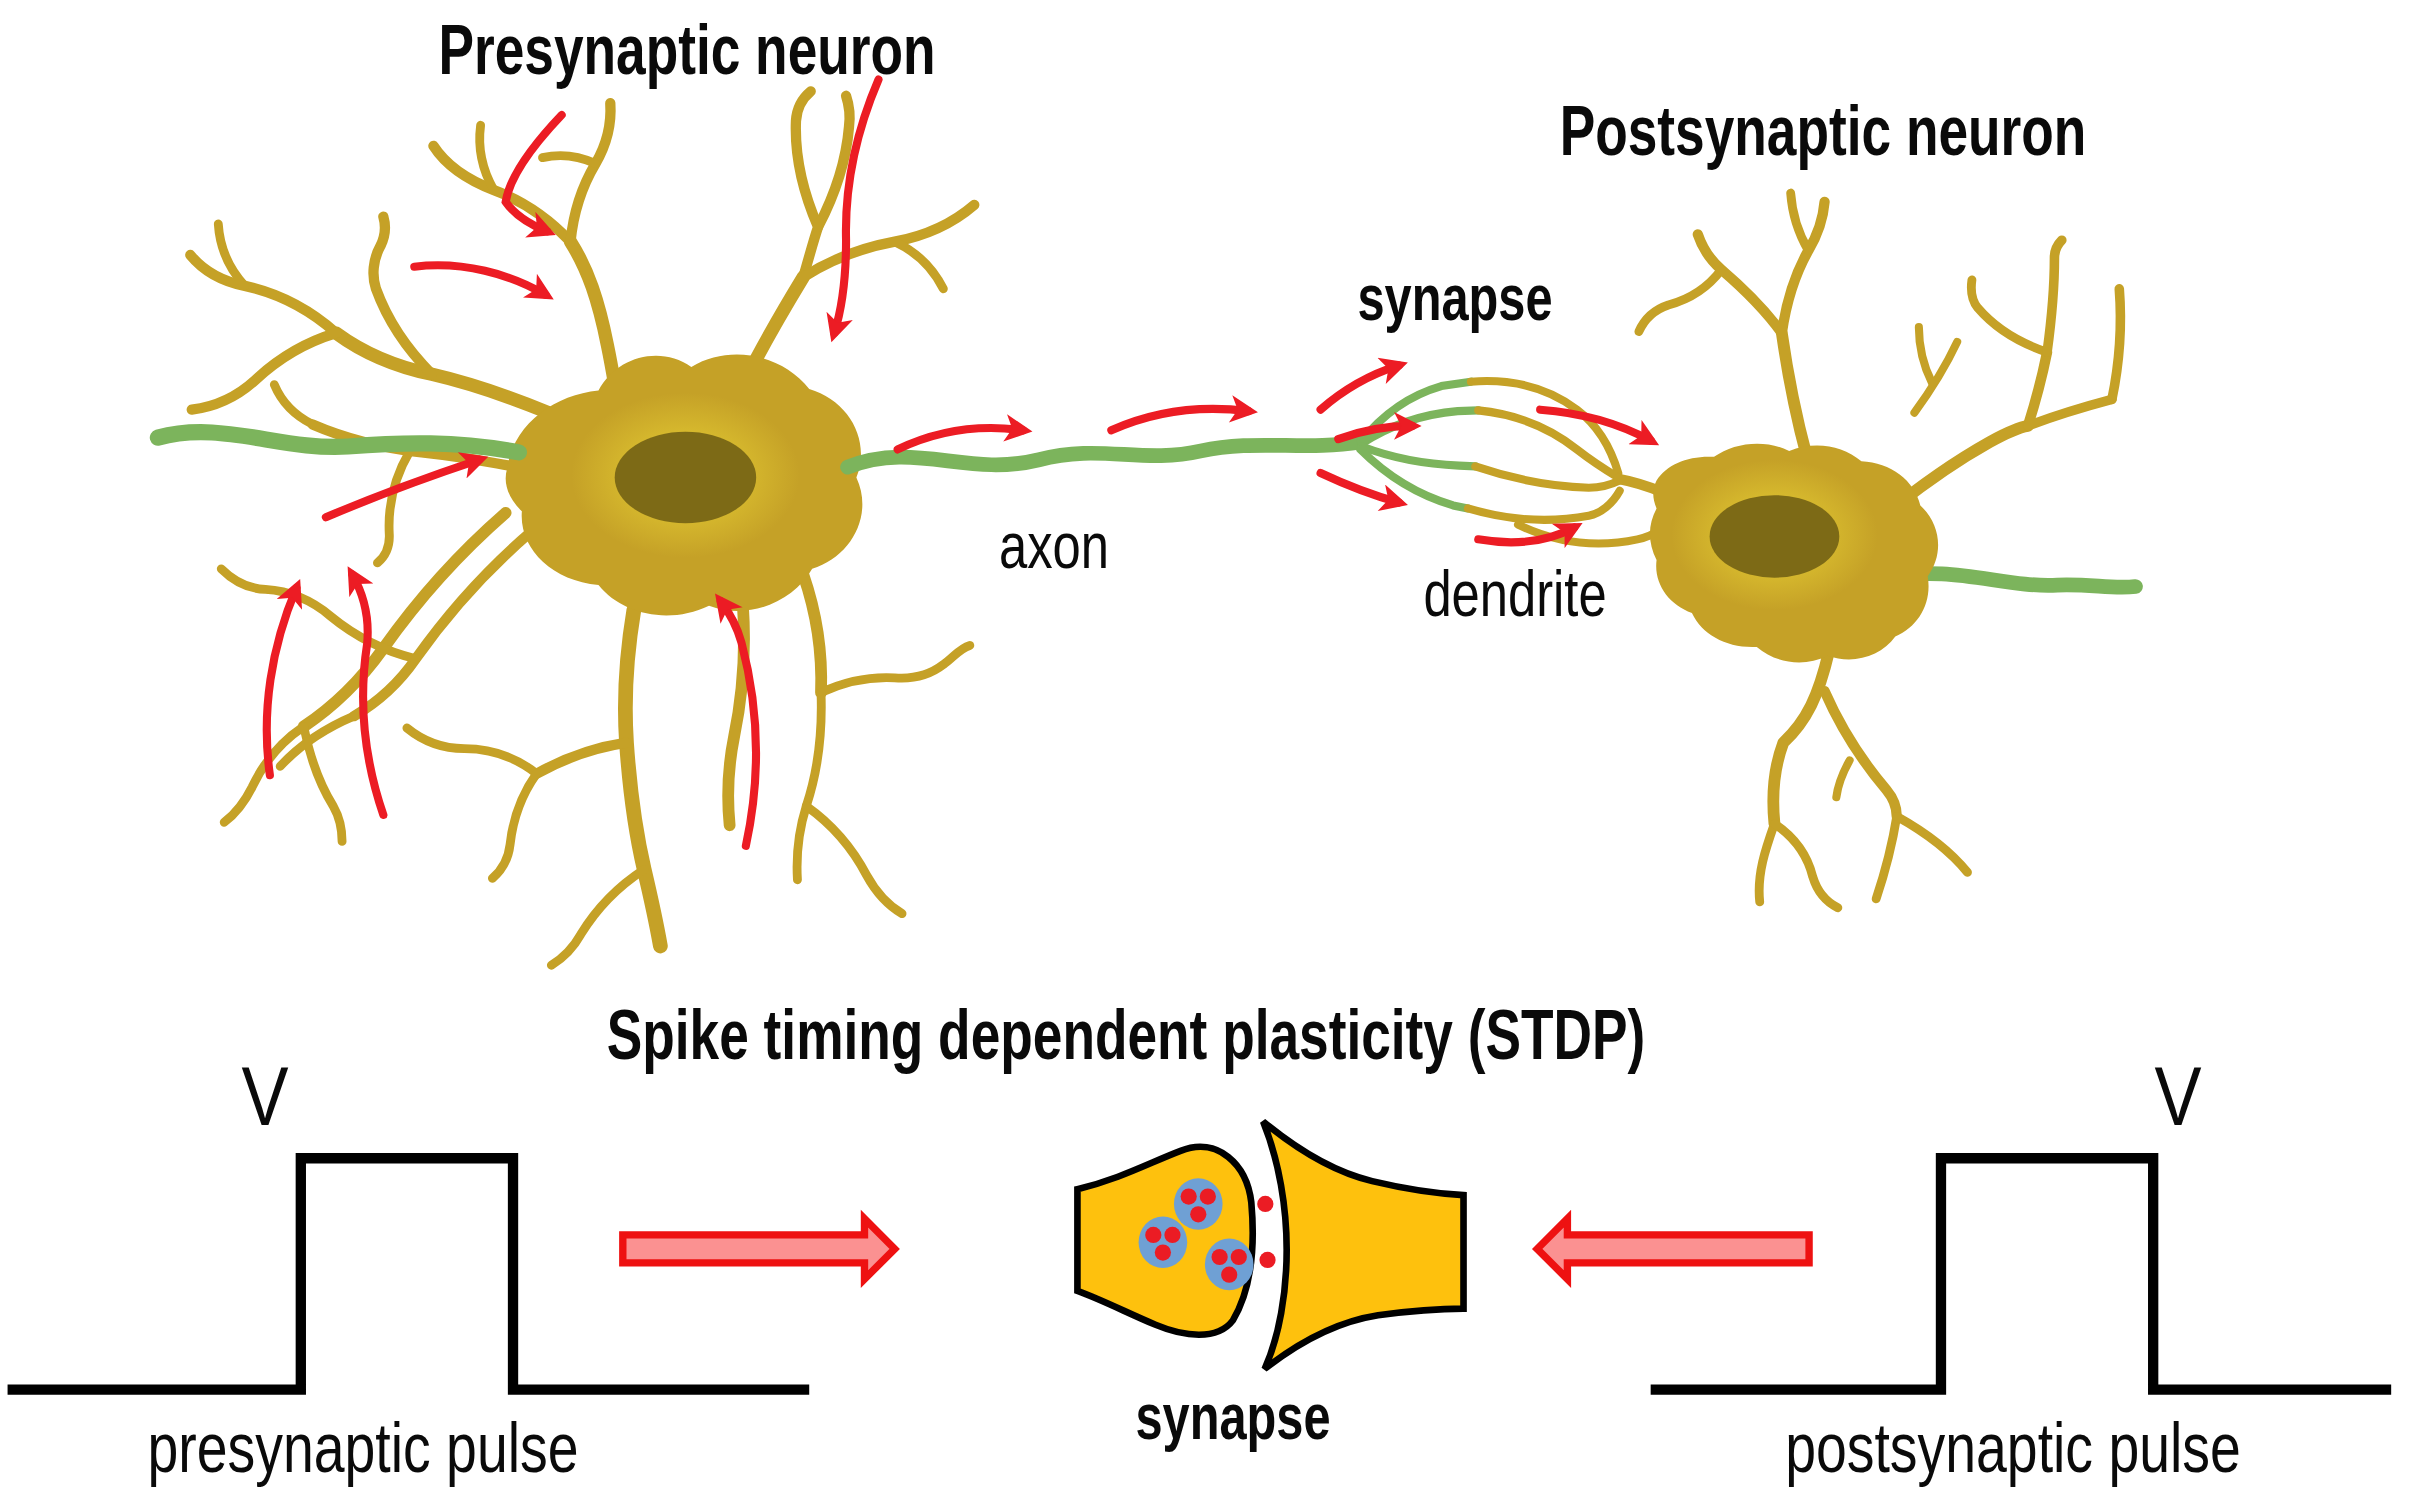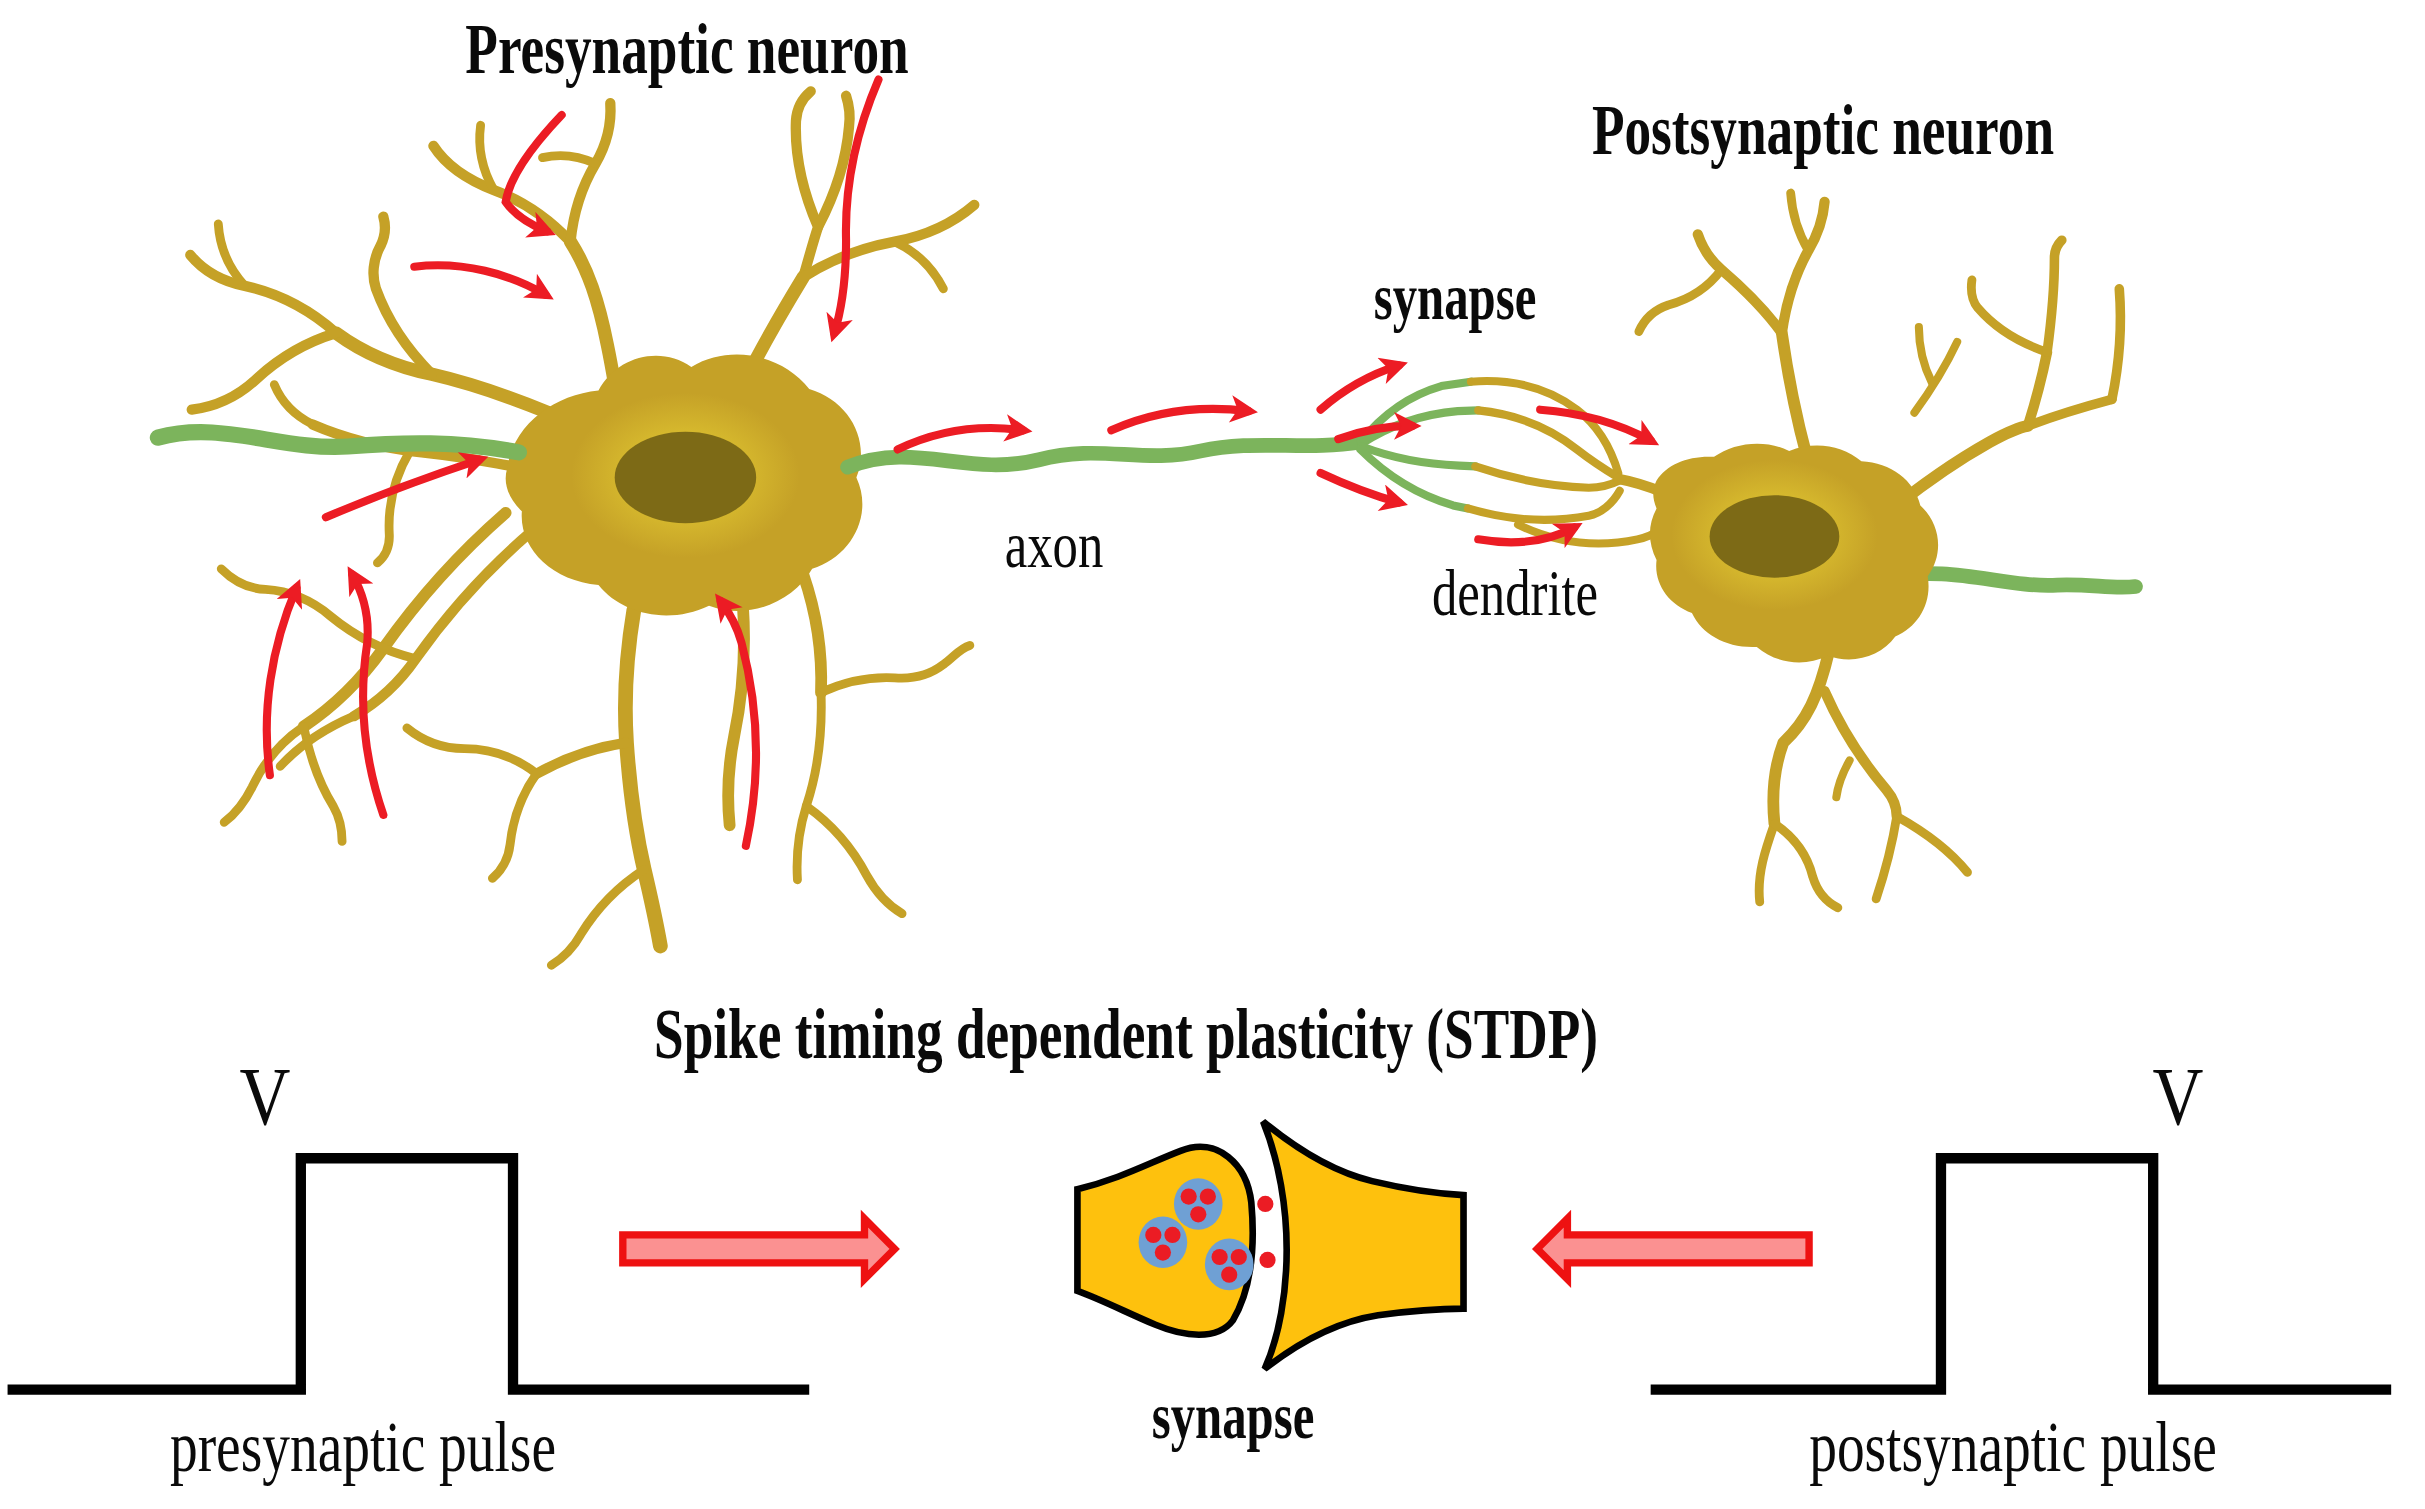--- a/index.html
+++ b/index.html
@@ -1,21 +1,21 @@
 <!DOCTYPE html>
 <html style="font-size:11.8px"><head>
 <meta charset="utf-8">
 <style>
   html,body{margin:0;padding:0;background:#fff;}
   .stage{
     position:relative;
     width:2426px;height:1509px;
     background:#fff;
     overflow:hidden;
-    font-family:Liberation Serif, serif;
+    font-family:Liberation Sans, sans-serif;
     text-align:right;
   }
   .art{position:absolute;left:0;top:0;width:100%;height:100%;}
   .label{
     position:absolute;
     color:#0a0a0a;
     white-space:nowrap;
     transform:translate(-50%,-50%) scaleX(0.78);
     line-height:1;
   }

